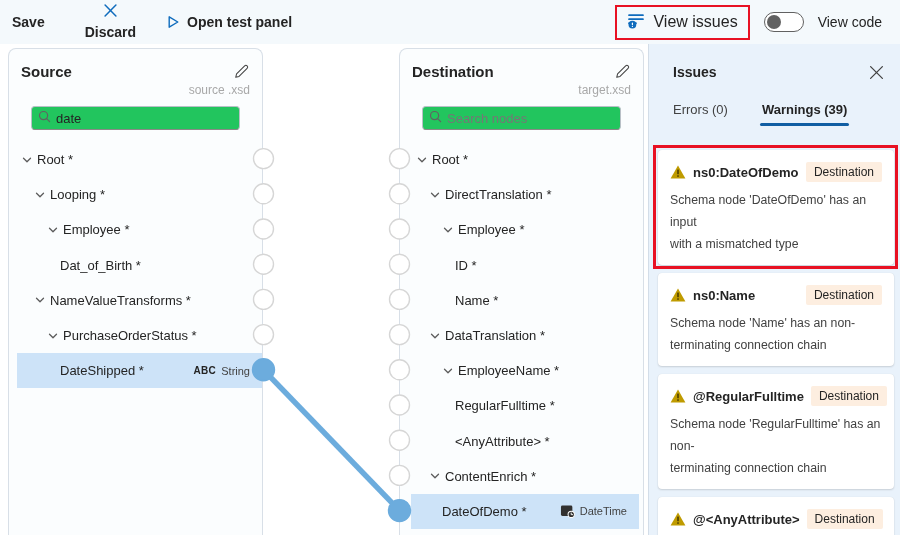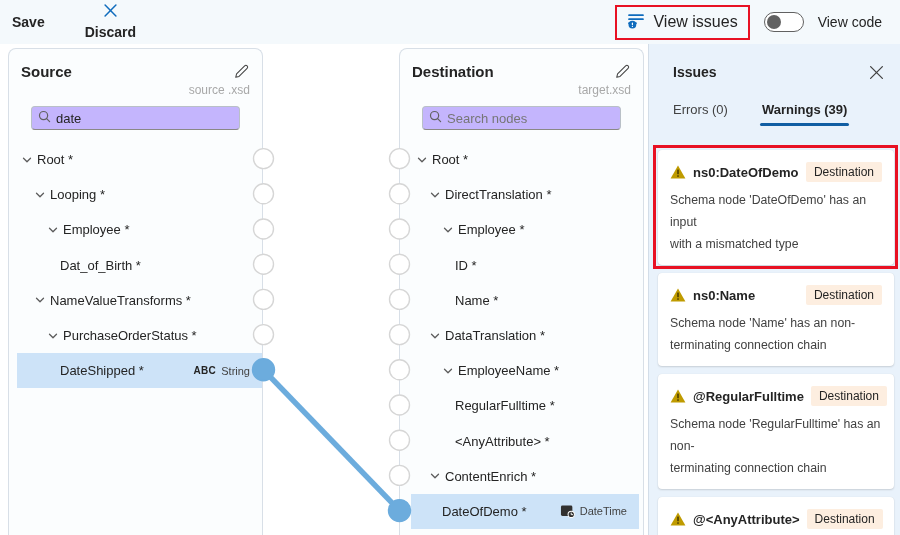--- a/index.html
+++ b/index.html
@@ -29,21 +29,21 @@
   
   .panel { position:absolute; top:48px; bottom:0; background:#fbfdfe;
     border:1px solid #d8dfe7; border-bottom:none; border-radius:8px 8px 0 0; }
   #source-panel { left:8px;  width:255px; }
   #dest-panel   { left:399px; width:245px; }
   .panel-head { padding:14px 12px 0 12px; }
   .head-row { display:flex; align-items:center; justify-content:space-between; }
   .panel-title { font-size:15px; font-weight:700; color:#242424; }
   .pencil { cursor:pointer; display:flex; }
   .panel-sub { font-size:12px; color:#a8a8a8; margin-top:3px;text-align:right; }
-  .searchbox { margin:9px 10px 0 10px; height:24px; background:#c4b5fd;
+  .searchbox { margin:9px 10px 0 10px; height:24px; background:#22c55e;
     border:1px solid #b9c0c7; border-bottom-color:#8a8886; border-radius:4px;
     display:flex; align-items:center; padding:0 6px; gap:5px; }
   .searchbox input { border:none; outline:none; width:100%; font-size:13px;
     color:#242424; background:transparent; font-family:"Liberation Sans", sans-serif; }
   .searchbox input::placeholder { color:#767676; }
 
   .tree { position:absolute; top:93px; left:0; right:0; }
   .tree-row { height:35.2px; display:flex; align-items:center; font-size:13px;
     color:#242424; cursor:pointer; }
   #source-panel .tree-row { margin-left:8px; }
@@ -94,20 +94,28 @@
       <span>Save</span>
     </button>
     <button class="tb-btn" id="discard-btn">
       <span class="ic">
         <svg width="13" height="13" viewBox="0 0 12 12">
             <path d="M1 1l10 10M11 1L1 11" stroke="#0f6cbd" stroke-width="1.4" stroke-linecap="round"></path>
           </svg>
       </span>
       <span>Discard</span>
     </button>
+    <button class="tb-btn" id="opentest-btn">
+      <span class="ic">
+        <svg width="14" height="14" viewBox="0 0 14 14">
+            <path d="M3.2 1.8v10.4l8.6-5.2z" fill="none" stroke="#0f6cbd" stroke-width="1.4" stroke-linejoin="round"></path>
+          </svg>
+      </span>
+      <span>Open test panel</span>
+    </button>
 
     <div class="tb-right">
       <div class="red-outline view-issues-box">
         <span class="ic">
           <svg width="19" height="17" viewBox="0 0 19 17">
             <path d="M2 3.2h14M2 7.2h14M2 11.2h7" stroke="#0f6cbd" stroke-width="1.7" stroke-linecap="round"></path>
             <circle cx="5.4" cy="12.6" r="3.9" fill="#0f6cbd"></circle>
             <rect x="4.8" y="10.4" width="1.2" height="2.8" rx="0.6" fill="#fff"></rect>
             <rect x="4.8" y="13.8" width="1.2" height="1.2" rx="0.6" fill="#fff"></rect>
           </svg>

